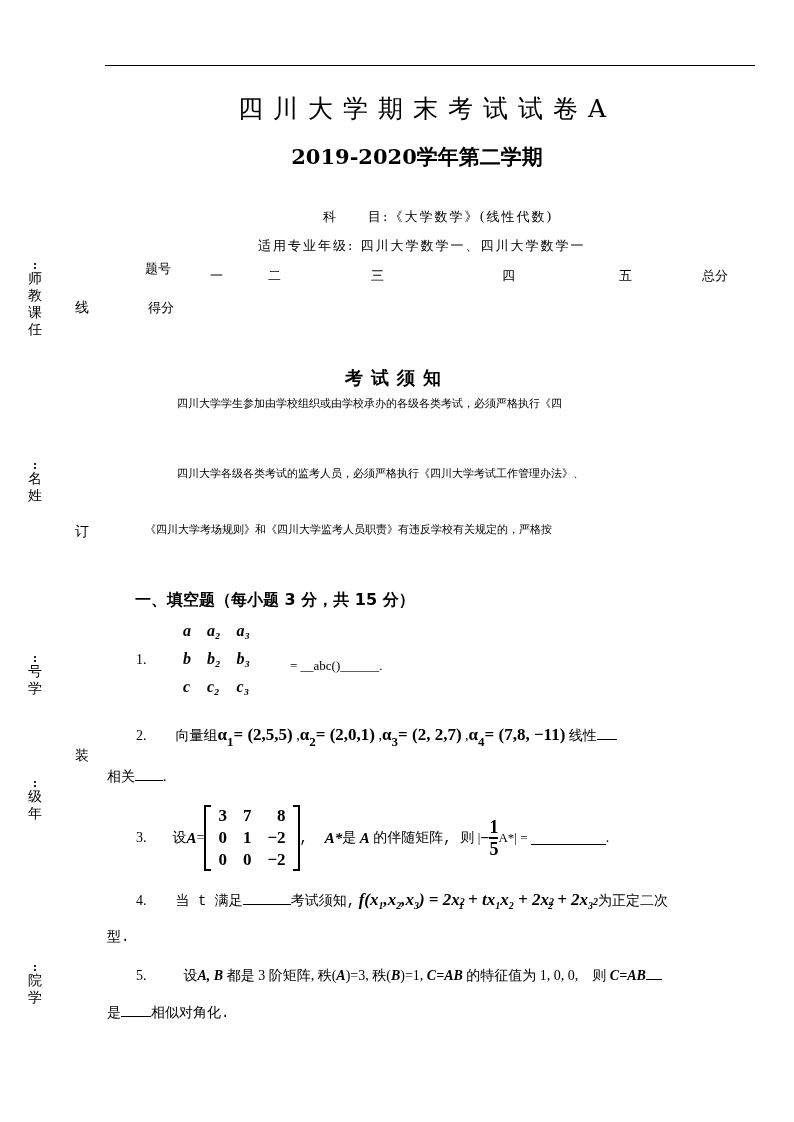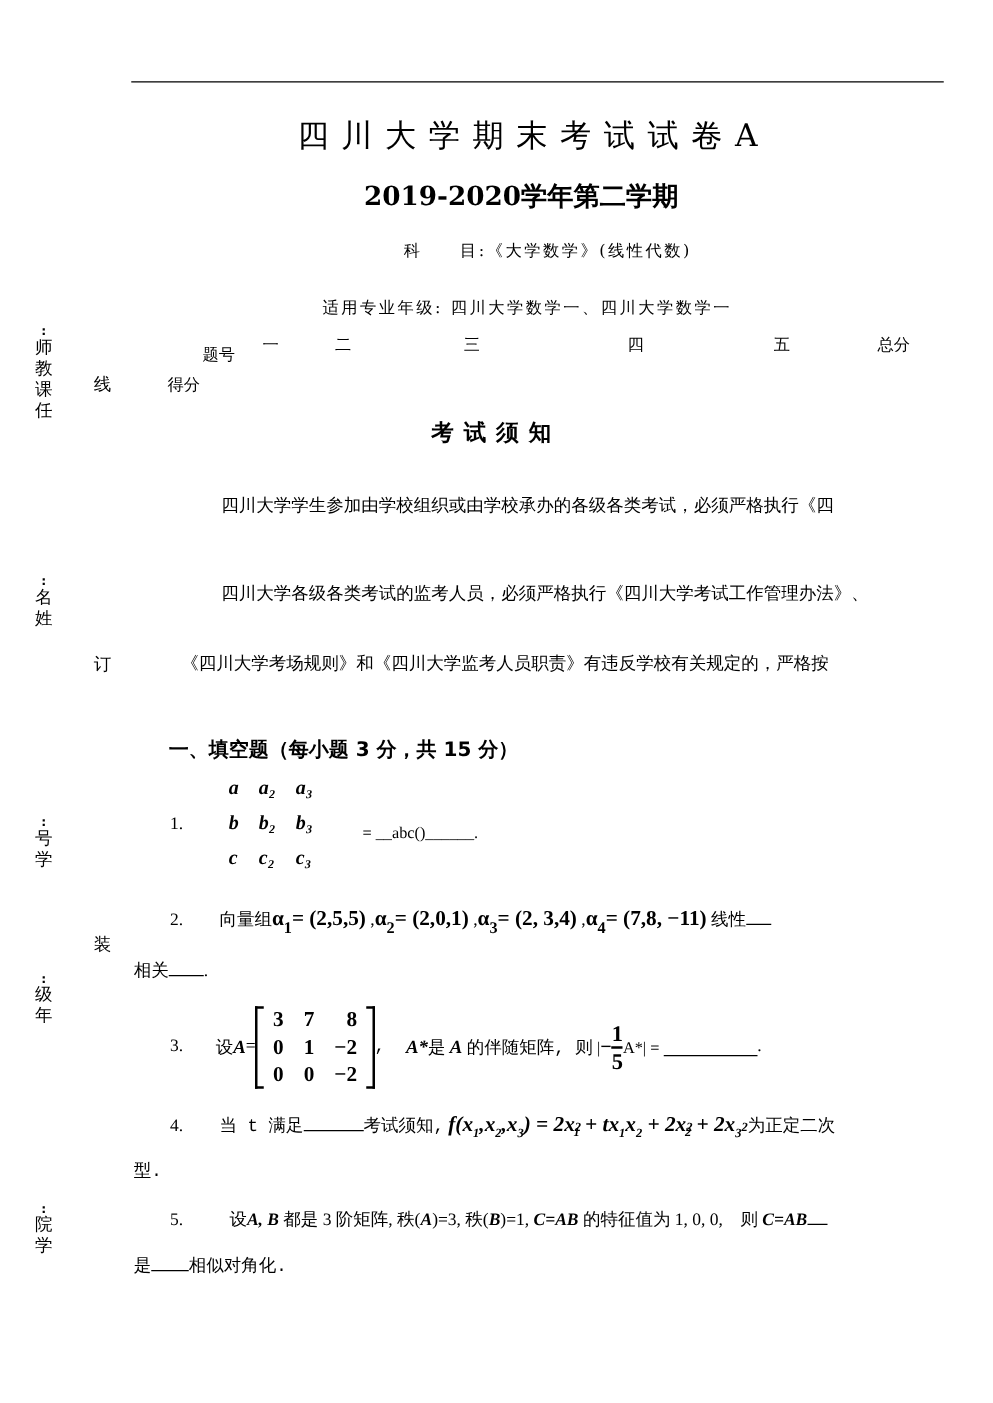--- a/index.html
+++ b/index.html
@@ -2,28 +2,28 @@
 <html><head>
 <meta charset="utf-8">
 <style>
   html, body { margin: 0; padding: 0; background: #ffffff; }
   body { width: 794px; height: 1122px; position: relative; overflow: hidden; color: #000; font-family: "DejaVu Serif", "Liberation Serif", serif; }
   .abs { position: absolute; }
   .top-rule { left: 105px; top: 65px; width: 650px; height: 0; border-top: 1.5px solid #000; }
   .title { left: 0; width: 794px; top: 92px; text-align: center; font-size: 25px; letter-spacing: 10px; padding-left: 60px; box-sizing: border-box; }
   .subtitle { left: 0; width: 794px; top: 143px; text-align: center; font-size: 21px; font-weight: bold; padding-left: 40px; box-sizing: border-box; font-family: "DejaVu Serif", serif; }
   .meta { font-size: 13px; letter-spacing: 2px; }
-  .meta1 { left: 323px; top: 192px; text-align: right; }
+  .meta1 { left: 323px; top: 208px; text-align: right; }
   .meta2 { left: 258px; top: 237px; }
   .margin-label { font-size: 14px; width: 16px; line-height: 17px; text-align: center; font-family: "DejaVu Sans", sans-serif; }
   .margin-label .colon { font-size: 10px; line-height: 8px; font-weight: bold; display:block; }
   .binding { font-size: 14px; font-family: "DejaVu Sans", sans-serif; }
   .score-cell { font-size: 13px; }
-  .notice-title { left: 0; width: 794px; top: 334px; text-align: center; font-size: 18px; font-weight: bold; letter-spacing: 8px; box-sizing: border-box; font-family: "DejaVu Sans", sans-serif; }
-  .para { font-size: 14px; line-height: 26px; left: 147px; width: 605px; font-family: Liberation Sans, sans-serif; }
+  .notice-title { left: 0; width: 794px; top: 366px; text-align: center; font-size: 18px; font-weight: bold; letter-spacing: 8px; box-sizing: border-box; font-family: "DejaVu Sans", sans-serif; }
+  .para { font-size: 11px; line-height: 26px; left: 147px; width: 605px; font-family: Liberation Mono, monospace; }
   .para .indent { display: inline-block; width: 30px; }
   .section-title { left: 135px; top: 590px; font-size: 16px; font-weight: bold; font-family: "DejaVu Sans", sans-serif; }
   .q { font-size: 14px; font-family: "Liberation Serif", serif; }
   .qnum { font-size: 14px; }
   .mathbi { font-weight: bold; font-style: italic; font-family: "Liberation Serif", serif; }
   .det { font-size: 16px; }
   .det td { padding: 2px 8px; font-weight: bold; font-style: italic; font-family: "Liberation Serif", serif; }
   .blank { display: inline-block; border-bottom: 1px solid #000; height: 12px; vertical-align: baseline; }
   .matrix { display: inline-block; position: relative; vertical-align: middle; padding: 0 6px; }
   .matrix:before, .matrix:after { content: ""; position: absolute; top: 0; bottom: 0; width: 5px; border: 2px solid #000; }
@@ -66,28 +66,28 @@
 </div>
 <div class="abs margin-label" style="left:27px; top:964px;">
   <span class="colon">:</span>
   <span>院</span><br><span>学</span>
 </div>
 
 <div class="abs binding" style="left:75px; top:299px;">线</div>
 <div class="abs binding" style="left:75px; top:523px;">订</div>
 <div class="abs binding" style="left:75px; top:747px;">装</div>
 
-<div class="abs score-cell" style="left:145px; top:275px;margin-left:17px;">题号</div>
+<div class="abs score-cell" style="left:145px; top:260px;">题号</div>
 <div class="abs score-cell" style="left:210px; top:267px;">一</div>
 <div class="abs score-cell" style="left:268px; top:267px;">二</div>
 <div class="abs score-cell" style="left:371px; top:267px;">三</div>
 <div class="abs score-cell" style="left:502px; top:267px;">四</div>
 <div class="abs score-cell" style="left:619px; top:267px;">五</div>
 <div class="abs score-cell" style="left:702px; top:267px;">总分</div>
-<div class="abs score-cell" style="left:134px; top:299px;">得分</div>
+<div class="abs score-cell" style="left:148px; top:299px;">得分</div>
 
 <div class="abs notice-title">考试须知</div>
 
 <div class="abs para" style="top:391px;">
   <div><span class="indent"></span><span>四川大学学生参加由学校组织或由学校承办的各级各类考试，必须严格执行《四</span></div>
 </div>
 <div class="abs para" style="top:461px; left:117px; width:640px;">
   <div style="padding-left:0;"><span class="indent" style="width:60px;"></span><span>四川大学各级各类考试的监考人员，必须严格执行《四川大学考试工作管理办法》、</span></div>
   <div style="padding-left:28px;margin-top:30px;">《四川大学考场规则》和《四川大学监考人员职责》有违反学校有关规定的，严格按</div>
 </div>
@@ -114,21 +114,21 @@
   </tr>
 </tbody>
   </table>
 <div class="abs q" style="left:290px; top:658px; font-size:13px;">= __abc()______.</div>
 
 <div class="abs q" style="left:136px; top:725px; white-space:nowrap;">
   <span class="qnum">2.</span>
   <span style="display:inline-block; width:22px;"></span>
   <span class="cn">向量组</span><span class="vec">α</span><span class="vec-sub">1</span><span class="vec">= (2,5,5)</span>
   <span>,</span><span class="vec">α</span><span class="vec-sub">2</span><span class="vec">= (2,0,1)</span>
-  <span>,</span><span class="vec">α</span><span class="vec-sub">3</span><span class="vec">= (2, 3,4)</span>
+  <span>,</span><span class="vec">α</span><span class="vec-sub">3</span><span class="vec">= (2, 2,7)</span>
   <span>,</span><span class="vec">α</span><span class="vec-sub">4</span><span class="vec">= (7,8, −11)</span>
   <span class="cn">线性</span><span class="blank" style="width:20px;"></span>
 </div>
 <div class="abs q" style="left:107px; top:768px;">
   <span class="cn">相关</span><span class="blank" style="width:28px;"></span><span>.</span>
 </div>
 
 <div class="abs q" style="left:136px; top:800px; white-space:nowrap; display:flex; align-items:center; height:76px;">
   <span class="qnum">3.</span>
   <span style="display:inline-block; width:26px;"></span>

